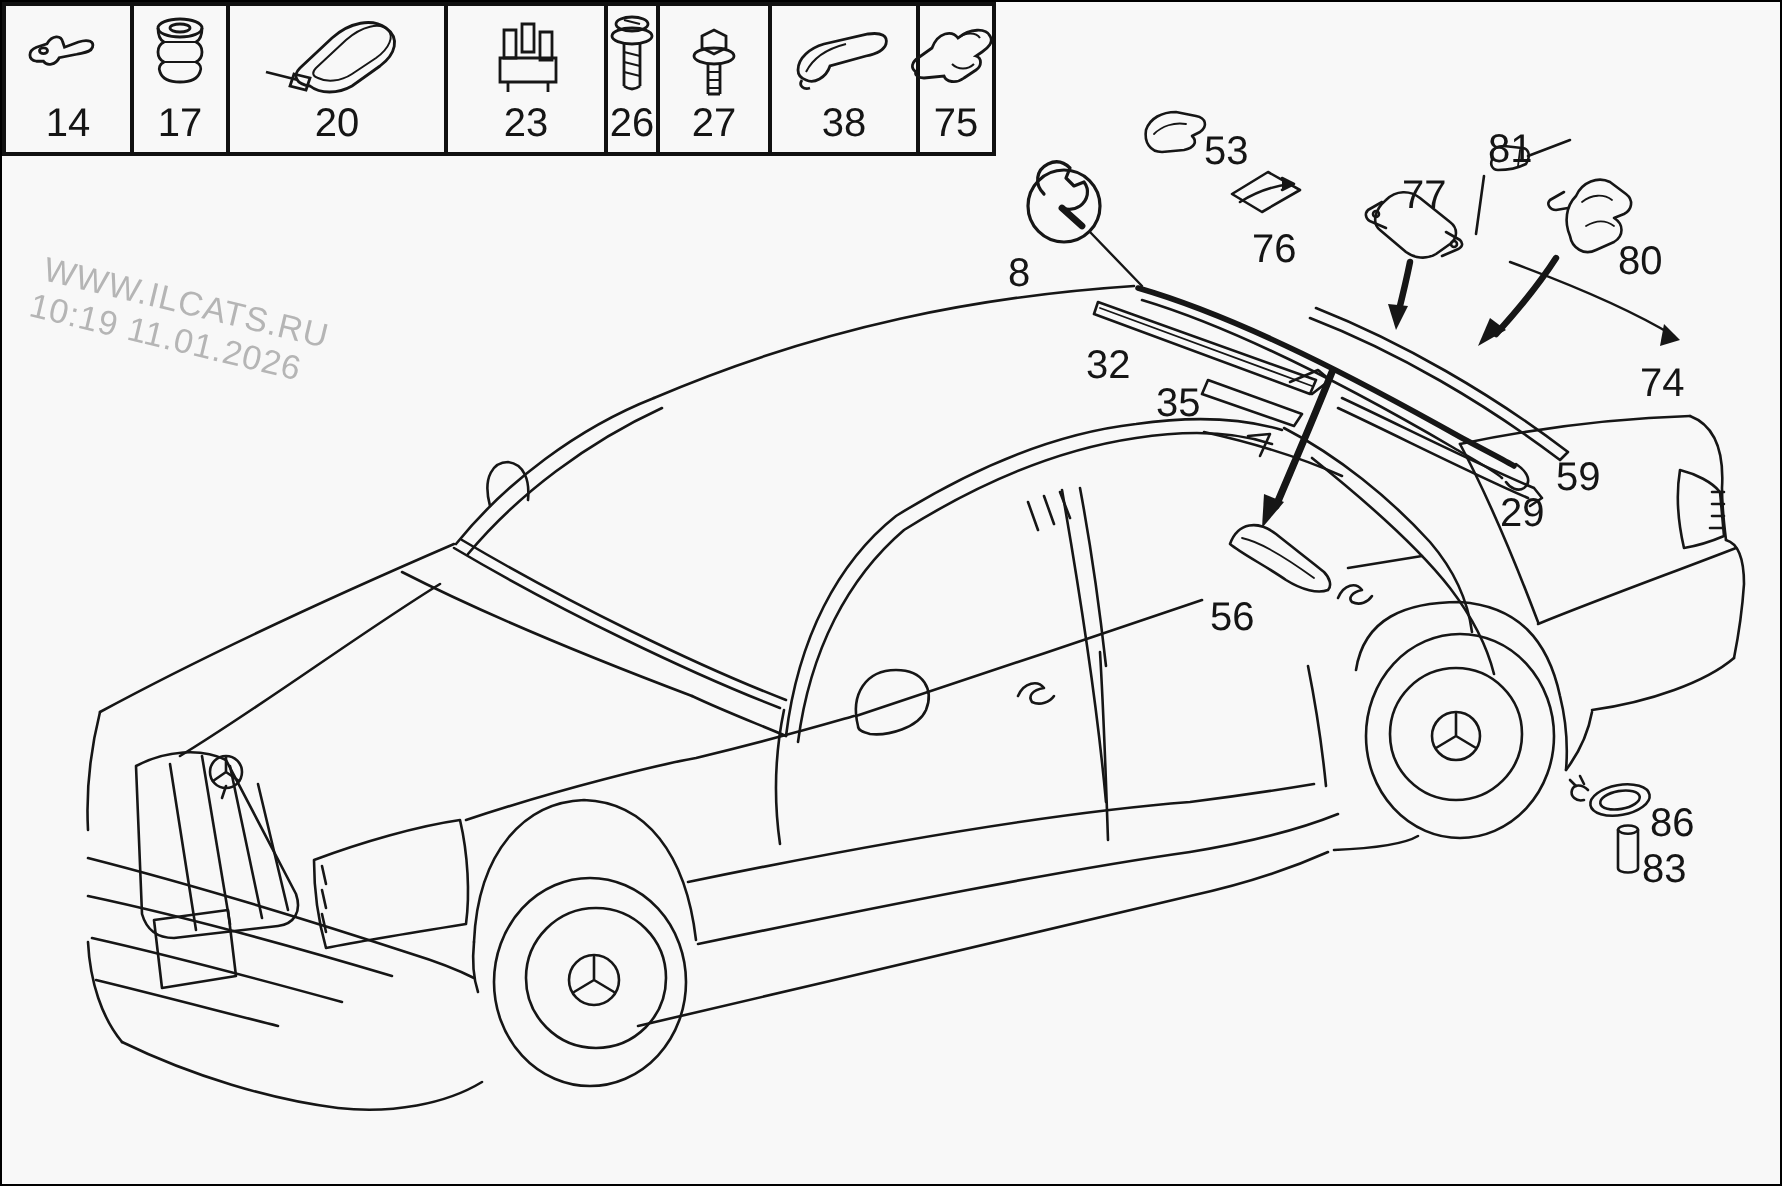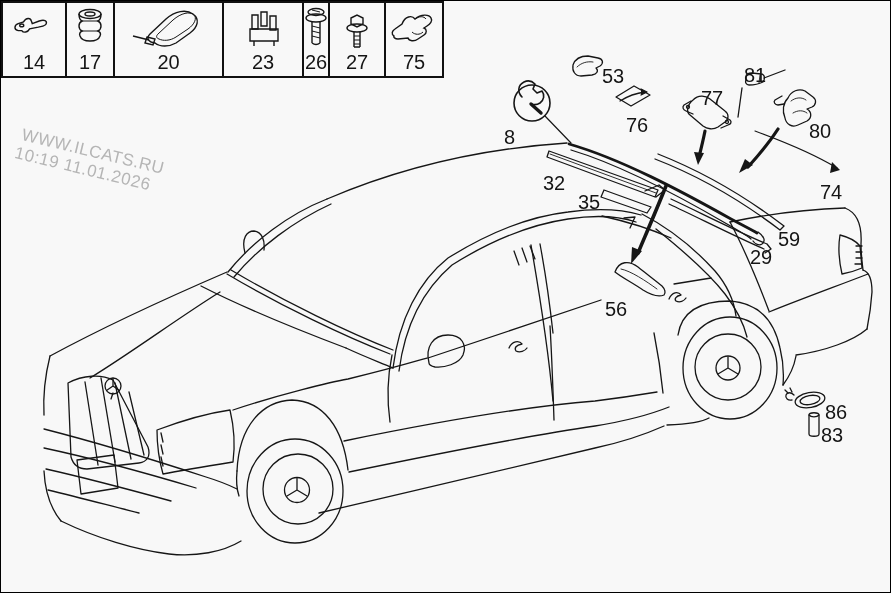--- a/index.html
+++ b/index.html
@@ -266,21 +266,29 @@
     </div>
     <div class="pbox" style="width:56px">
       <svg width="52" height="48" viewBox="0 0 52 48" fill="none" stroke="#161616" stroke-width="1.4">
         <path d="M20,13 L26,10 L32,13 L32,19 L26,22 L20,19 Z"></path>
         <ellipse cx="26" cy="23" rx="10" ry="4"></ellipse>
         <path d="M23,27 V42 M29,27 V42 M23,42 h6"></path>
         <path d="M23,31 h6 M23,35 h6 M23,39 h6" stroke-width="1"></path>
       </svg>
       <div class="pnum">27</div>
     </div>
-    <div class="pbox" style="width:56px">
+    <div class="pbox" style="width:74px">
+      <svg width="70" height="48" viewBox="0 0 70 48" fill="none" stroke="#161616" stroke-width="1.4">
+        <path d="M12,30 c0,-6 6,-11 13,-13 l22,-5 c7,-1 10,1 9,5 c-1,3 -5,5 -10,6 l-18,5 c-2,6 -8,9 -12,7 c-3,-1 -4,-3 -4,-5 z"></path>
+        <path d="M16,31 c4,-8 12,-12 20,-14" stroke-width="1"></path>
+        <path d="M14,35 c-2,3 1,5 4,4"></path>
+      </svg>
+      <div class="pnum">38</div>
+    </div>
+    <div class="pbox" style="width:36px">
       <svg width="56" height="48" viewBox="0 0 56 48" fill="none" stroke="#161616" stroke-width="1.4">
         <path d="M8,31 c-3,-2 -2,-5 1,-7 l7,-5 c3,-8 10,-9 13,-5 c6,-5 14,-5 16,-1 c2,3 -1,6 -4,8 l-3,2 c3,1 3,5 0,7 l-6,4 c-4,3 -9,2 -10,-1 l-10,1 c-3,0 -5,-2 -4,-3 z"></path>
         <path d="M29,14 c4,-3 9,-3 11,0 M26,27 c3,3 8,3 11,0" stroke-width="1"></path>
       </svg>
       <div class="pnum">75</div>
     </div>
   </div>
 
   <div class="watermark" style="left:21px; top:124px;">WWW.ILCATS.RU</div>
   <div class="watermark" style="left:14px; top:142px;">10:19 11.01.2026</div>

